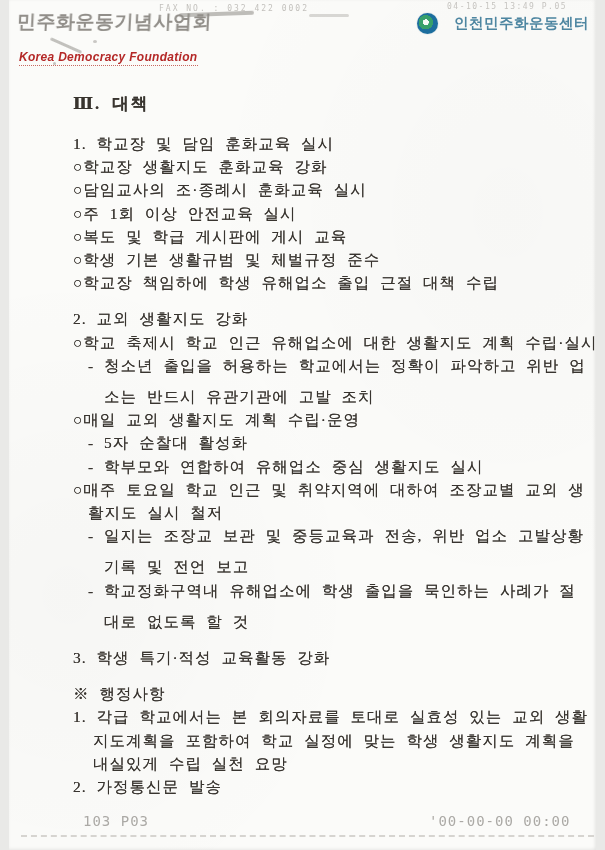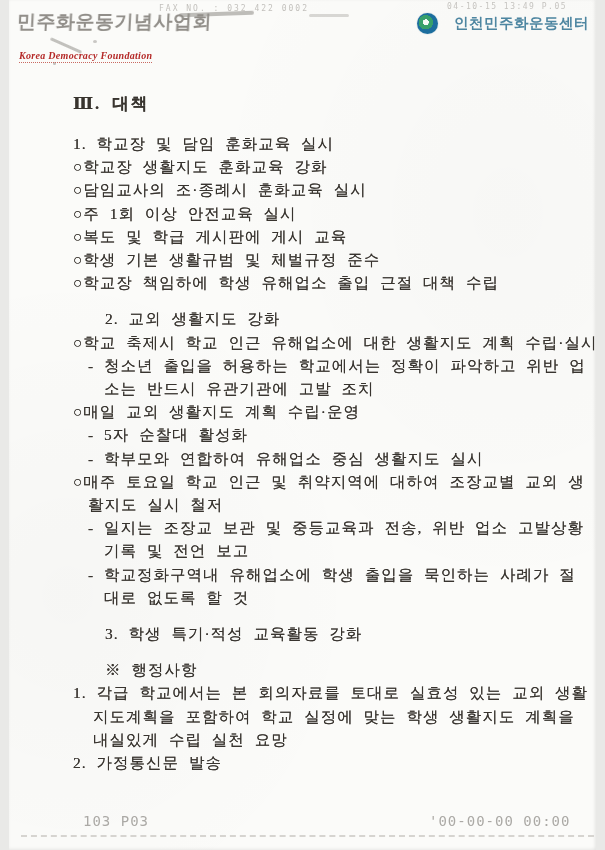--- a/index.html
+++ b/index.html
@@ -37,22 +37,22 @@
   .speckle2 { position:absolute; top:40px; left:84px; width:4px; height:3px; background:#97948f; opacity:.5; border-radius:50%; }
 
   .logo-left { position:absolute; top:9px; left:8px; }
   .logo-left .kr {
     font-family:"DejaVu Sans",sans-serif;
     font-size:19px; font-weight:bold; color:#918e89;
     letter-spacing:0.5px; transform:skewX(-3deg);
     filter:blur(0.45px); white-space:nowrap;
   }
   .logo-left .en {
-    font-family:Liberation Serif, serif;
-    font-size:10px; font-weight:bold; font-style:italic;
+    font-family:Liberation Sans, sans-serif;
+    font-size:12px; font-weight:bold; font-style:italic;
     color:#b42827; letter-spacing:0.3px; margin-top:15px; margin-left:2px;
     border-bottom:1px dotted #c96a62; padding-bottom:1px; display:inline-block;
     white-space:nowrap;
   }
 
   .logo-right { position:absolute; top:13px; right:7px; display:flex; align-items:center; gap:16px; }
   .logo-right .icon {
     width:21px; height:21px; border-radius:50%; flex:0 0 auto;
     background: radial-gradient(circle at 42% 44%, #f4faf7 0 17%, #37a06b 18% 42%, #1c6e9e 43% 72%, #14587f 100%);
     box-shadow:0 0 1px rgba(20,88,127,.6);
@@ -65,23 +65,23 @@
 
   
   .doc {
     position:absolute; top:93px; left:64px; width:500px;
     color:#38342f; font-size:15.5px;
     letter-spacing:1px; word-spacing:5px;
     text-shadow:0 0 0.5px rgba(45,40,35,0.75);
   }
   .doc .heading { font-size:16.5px; font-weight:bold; margin-bottom:17px; letter-spacing:2px; }
   .line { line-height:23.2px; white-space:nowrap; }
-  .line.gap { margin-top:13px;margin-left:32px; }
+  .line.gap { margin-top:13px; }
   .line.sub  { padding-left:15px; }
-  .line.cont { padding-left:31px; }
+  .line.cont { padding-left:31px;margin-top:8px; }
   .line.cont2 { padding-left:15px; }
   .line.cont2num { padding-left:20px; }
 
   
   .footer-left, .footer-right {
     position:absolute; top:813px;
     font-family:"DejaVu Sans Mono",monospace; font-size:14px;
     color:#aba9a5; letter-spacing:1px; white-space:nowrap;
   }
   .footer-left { left:74px; }

